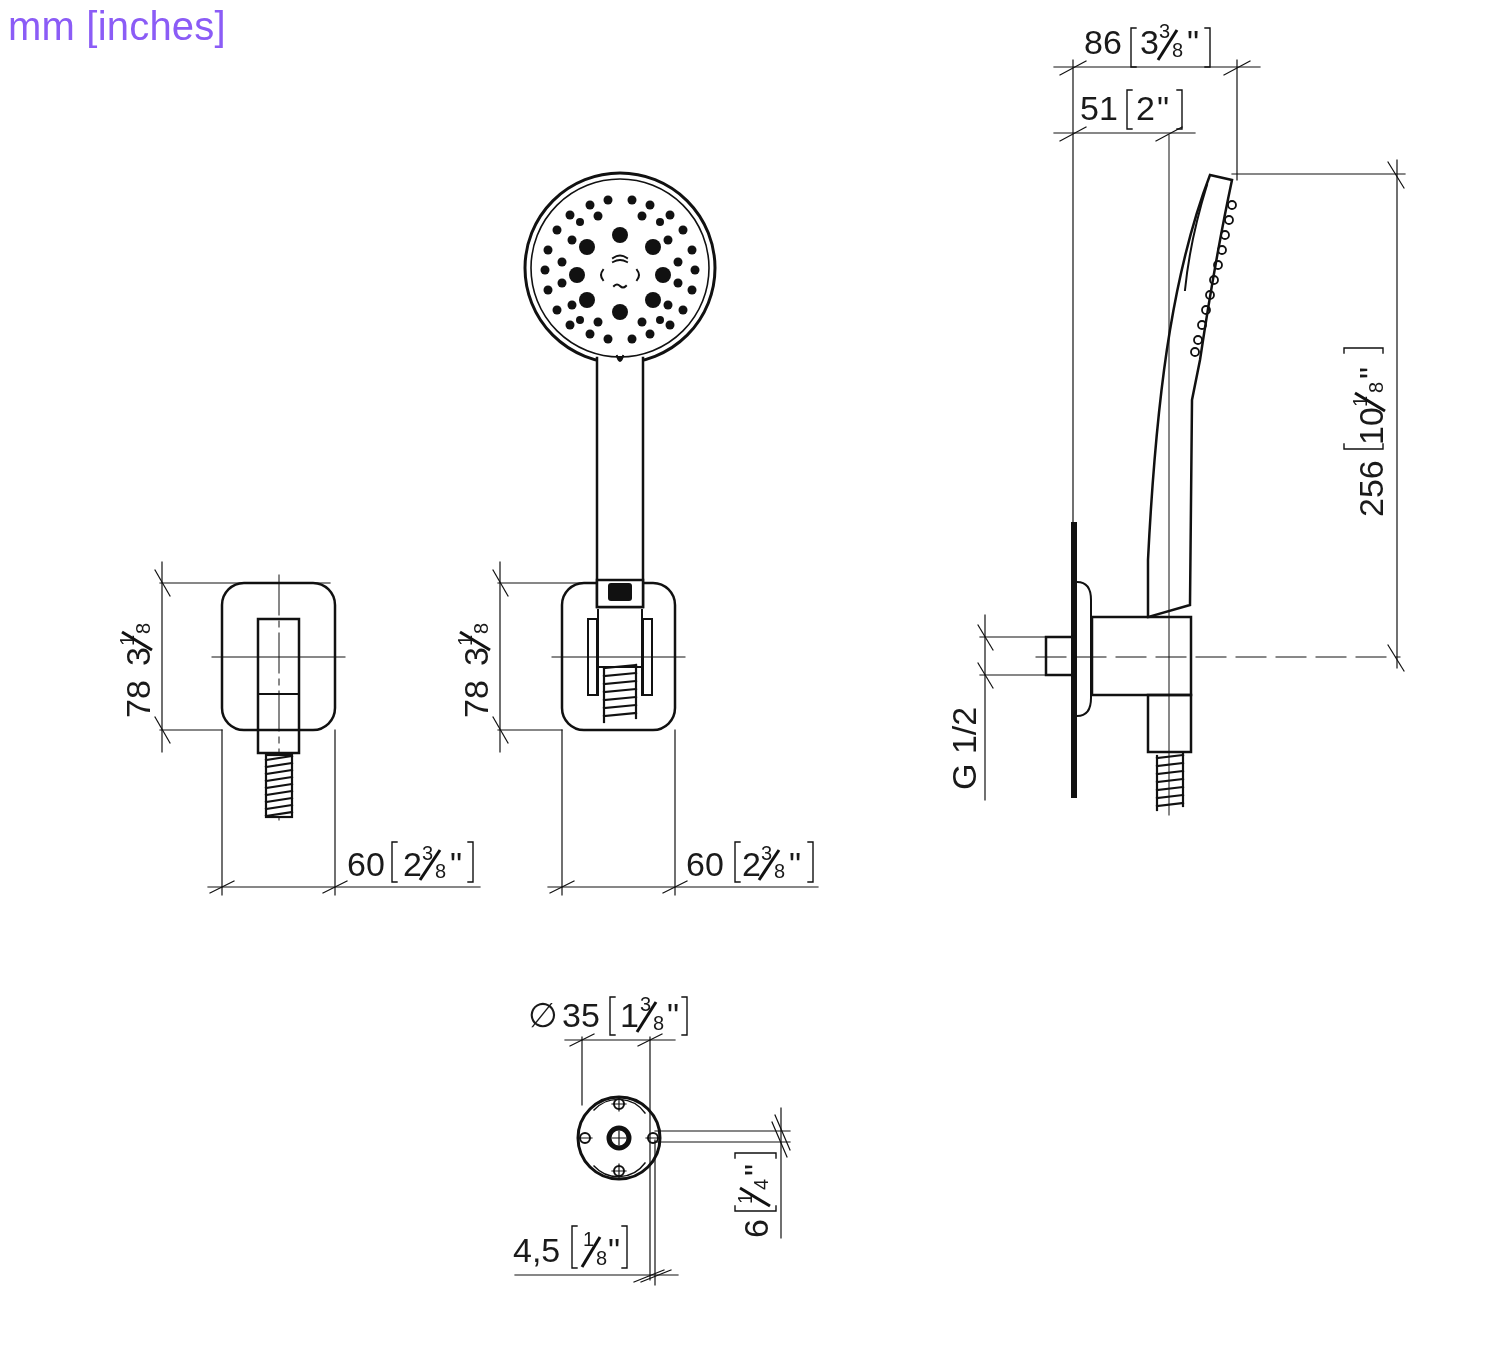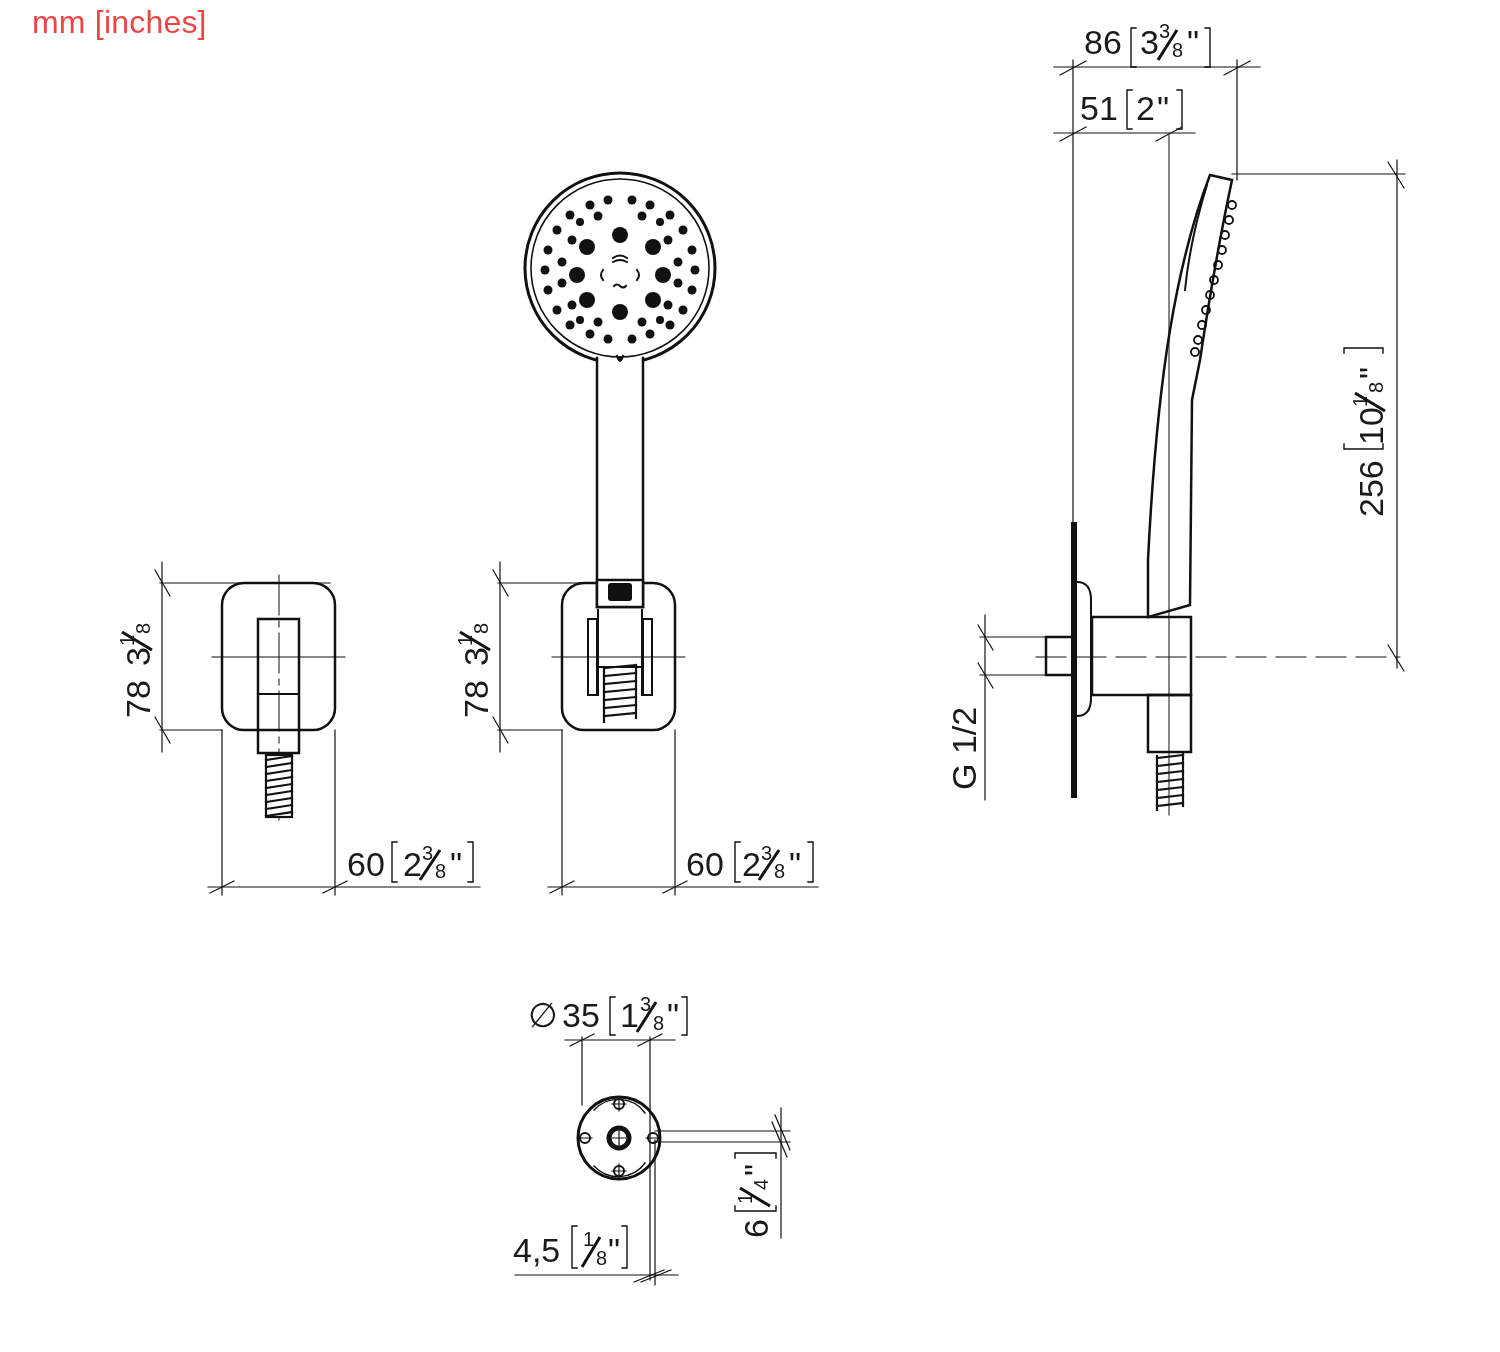--- a/index.html
+++ b/index.html
@@ -1,19 +1,19 @@
 <!DOCTYPE html>
 <html><head>
 <meta charset="utf-8">
 <style>
   html, body { margin: 0; padding: 0; background: #ffffff; }
   body { width: 1500px; height: 1352px; position: relative; overflow: hidden;
          font-family: "Liberation Sans", "DejaVu Sans", sans-serif; color: #111; }
   #drawing { position: absolute; left: 0; top: 0; }
-  .units { position: absolute; left: 8px; top: 4px; font-size: 32px; font-weight: 300; color:#ef4444; letter-spacing: 0.2px; margin-left: 24px; }
+  .units { position: absolute; left: 8px; top: 4px; font-size: 40px; font-weight: 300; color:#8b5cf6; letter-spacing: 0.2px; }
   svg text { font-family: "Liberation Sans", "DejaVu Sans", sans-serif; fill: #1a1a1a; }
   .dimtext { font-size: 34px; }
   .frac { font-size: 20px; }
 </style>
 </head>
 <body>
 
 <div class="units">mm [inches]</div>
 
 <svg id="drawing" width="1500" height="1352" viewBox="0 0 1500 1352" xmlns="http://www.w3.org/2000/svg">

